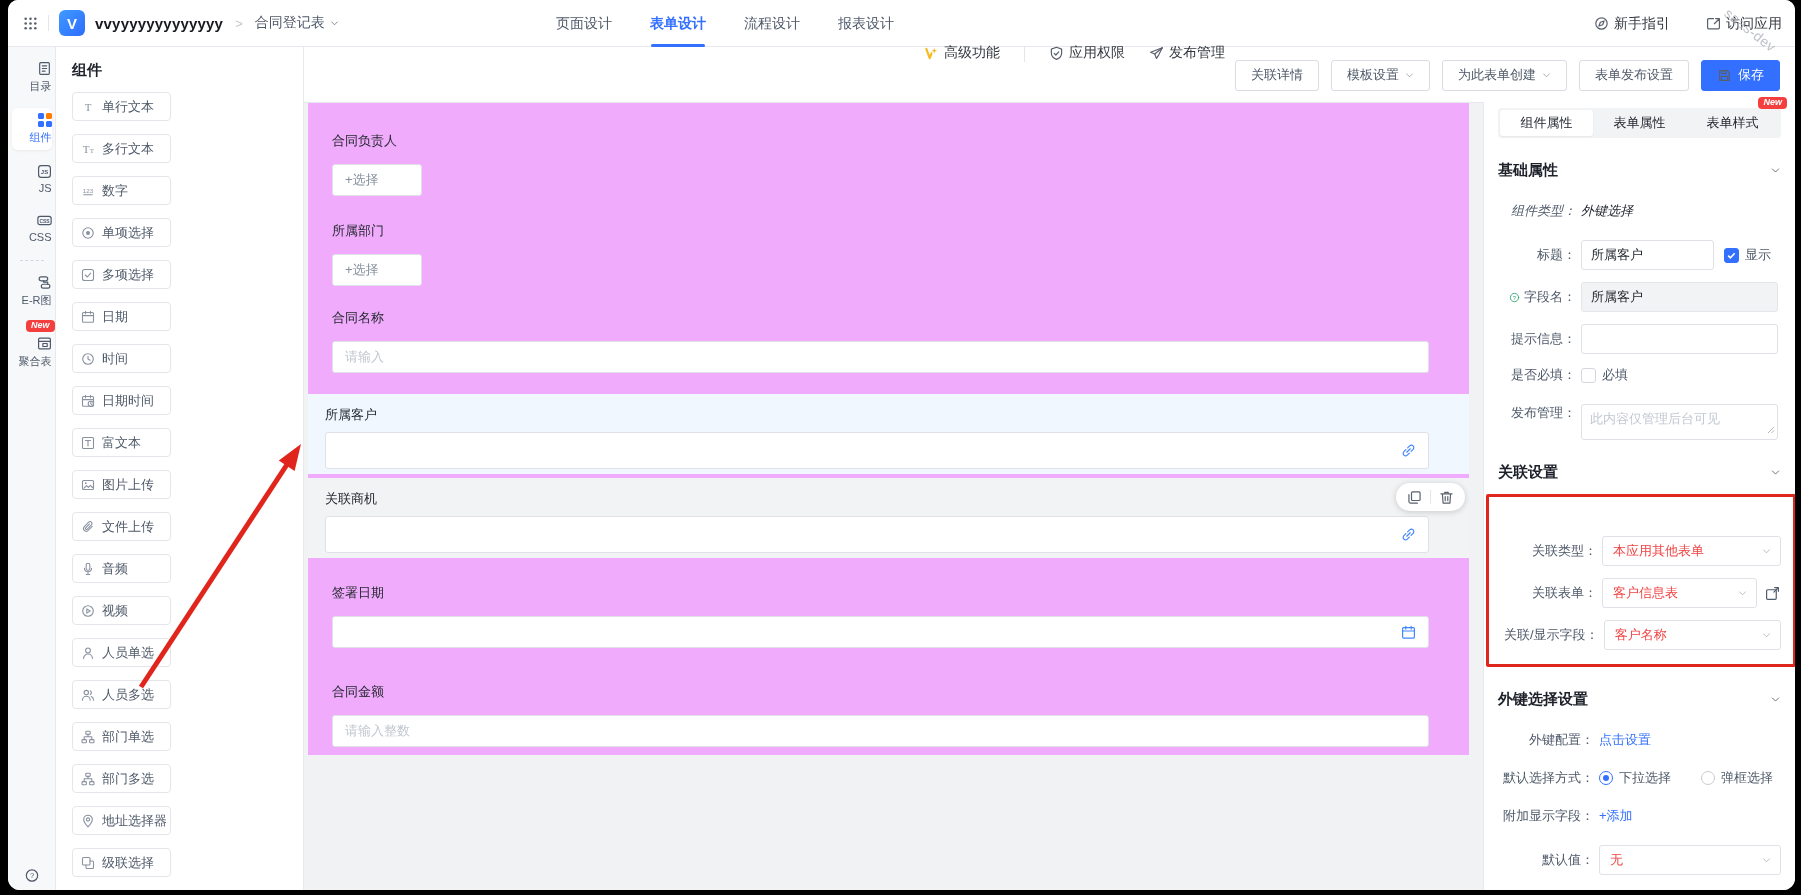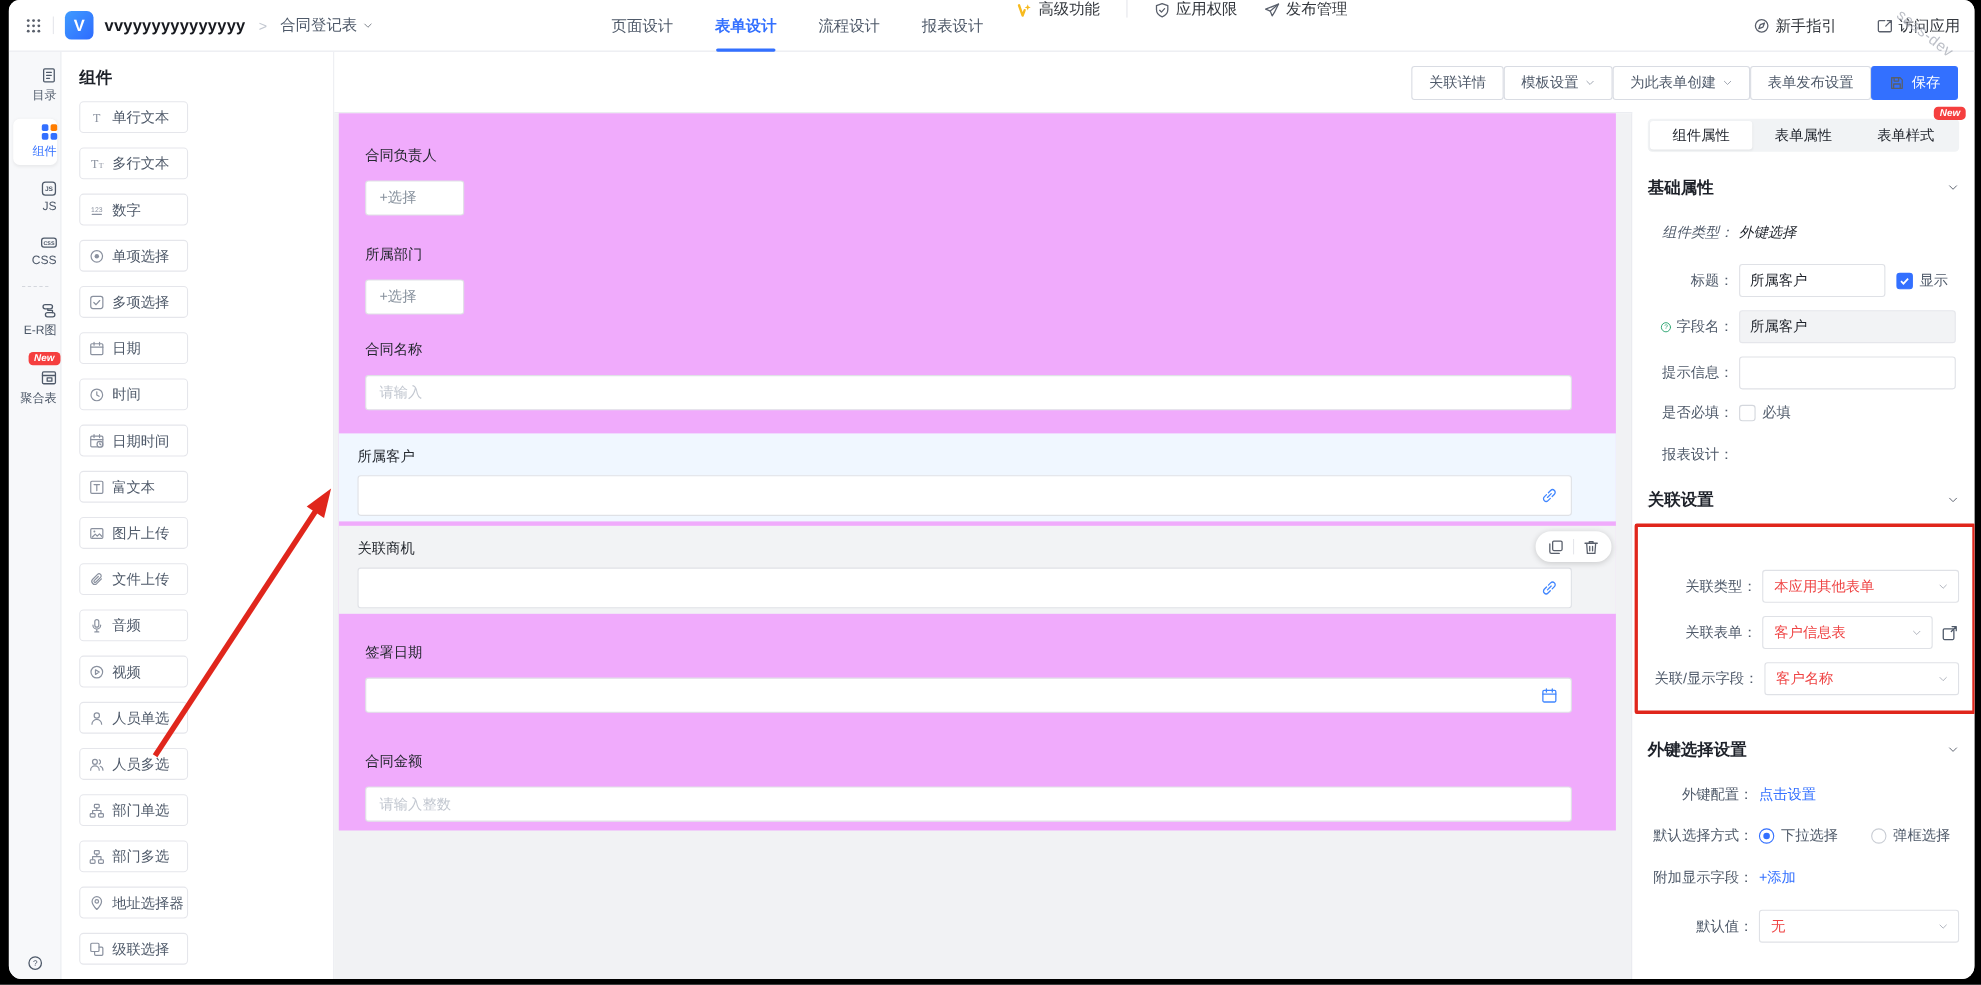--- a/index.html
+++ b/index.html
@@ -16,21 +16,21 @@
   .logo { width:26px; height:26px; border-radius:6px; background:linear-gradient(135deg,#3f9bff,#2e6bff);
     color:#fff; font-weight:bold; font-size:15px; display:flex; align-items:center; justify-content:center; }
   .app-title { font-size:15px; font-weight:bold; color:#17191f; letter-spacing:.2px; }
   .bc-sep { color:#c2c7d0; font-size:13px; margin:0 2px; }
   .form-name { font-size:14px; color:#4e5969; display:flex; align-items:center; gap:5px; }
   .nav-tabs { position:absolute; left:548px; top:0; height:47px; display:flex; gap:38px; align-items:center; }
   .nav-tab { position:relative; font-size:14px; color:#4e5969; height:47px; display:flex; align-items:center; cursor:pointer; }
   .nav-tab.active { color:var(--primary); font-weight:bold; }
   .nav-tab.active::after { content:""; position:absolute; left:1px; right:1px; bottom:0; height:3px;
     background:var(--primary); border-radius:2px; }
-  .nav-menu { position:absolute; left:916px; top:0; height:62px; display:flex; gap:24px; align-items:flex-start; }
+  .nav-menu { position:absolute; left:916px; top:0; height:62px; display:flex; gap:24px; align-items:flex-end; }
   .nav-item { display:flex; align-items:center; gap:5px; font-size:14px; color:#33373d; cursor:pointer; }
   .nav-right { position:absolute; right:13px; top:0; height:47px; display:flex; gap:36px; align-items:center; }
   .icon { display:inline-flex; align-items:center; justify-content:center; color:#595f6b; }
   .icon svg { width:15px; height:15px; }
   .icon.sm svg { width:11px; height:11px; }
   .icon.xs svg { width:9px; height:9px; }
 
   
   #rail { position:absolute; left:0; top:47px; width:48px; bottom:0; background:#f7f8fa;
     border-right:1px solid #e7e9ee; display:flex; flex-direction:column; align-items:center; }
@@ -55,21 +55,21 @@
   .panel-title { font-size:15px; font-weight:bold; color:#1d2129; margin-bottom:12px; }
   .comp-grid { display:flex; flex-wrap:wrap; column-gap:25px; row-gap:13px; }
   .comp-btn { width:99px; height:29px; border:1px solid #e5e6eb; border-radius:4px; background:#fff;
     display:flex; align-items:center; gap:7px; padding-left:8px; font-size:13px; color:#4e5969;
     cursor:pointer; position:relative; }
   .comp-btn .icon { color:#8a919f; }
   .comp-btn .icon svg { width:14px; height:14px; }
 
   
   #topbar { position:absolute; left:296px; top:47px; right:0; height:56px; background:#fff;
-    display:flex; align-items:center; justify-content:flex-end; padding-right:15px; }
+    display:flex; align-items:center; justify-content:flex-end; gap:12px; padding-right:15px; }
   .topbar-line { position:absolute; left:0; bottom:0; width:calc(100% - 311px); height:1px; background:#e7e9ee; }
   .tb-btn { height:31px; padding:0 15px; background:#fff; border:1px solid #d9dce3; border-radius:3px;
     font-size:13px; color:#4e5969; display:flex; align-items:center; gap:6px; cursor:pointer; }
   .tb-btn.primary { background:var(--primary); border-color:var(--primary); color:#fff; }
   .tb-btn .caret { color:#868e9c; }
 
   
   #canvas { position:absolute; left:296px; top:103px; right:311px; bottom:0; background:#f1f2f4;
     border-right:1px solid #e7e9ee; }
   #formcard { position:absolute; left:4px; top:0; right:14px; height:652px; background:#f0abfc; padding-top:29px; }
@@ -640,22 +640,25 @@
         </div>
         <div class="prow" style="margin: 0px 0px 20px;">
           <div class="plabel">
             <span>是否必填：</span>
           </div>
           <span class="cbx"></span>
           <span class="gap6">必填</span>
         </div>
         <div class="prow" style="align-items: flex-start;">
           <div class="plabel">
-            <span>报表设计：</span>
-          </div>
+            <span>发布管理：</span>
+          </div>
+          <div class="ptextarea"><span class="ph">此内容仅管理后台可见</span><span class="resize-h"><svg viewBox="0 0 8 8" width="8" stroke="currentColor" fill="none">
+                <path d="M7 1L1 7M7 4.5L4.5 7"></path>
+              </svg></span></div>
         </div>
       </div>
       <div class="sec-title">
         <span>关联设置</span>
         <span class="icon sm">
           <svg viewBox="0 0 14 14" fill="none" stroke="currentColor" stroke-width="1.1" stroke-linecap="round" stroke-linejoin="round">
             <path d="M3 5l4 4 4-4"></path>
           </svg>
         </span>
       </div>

